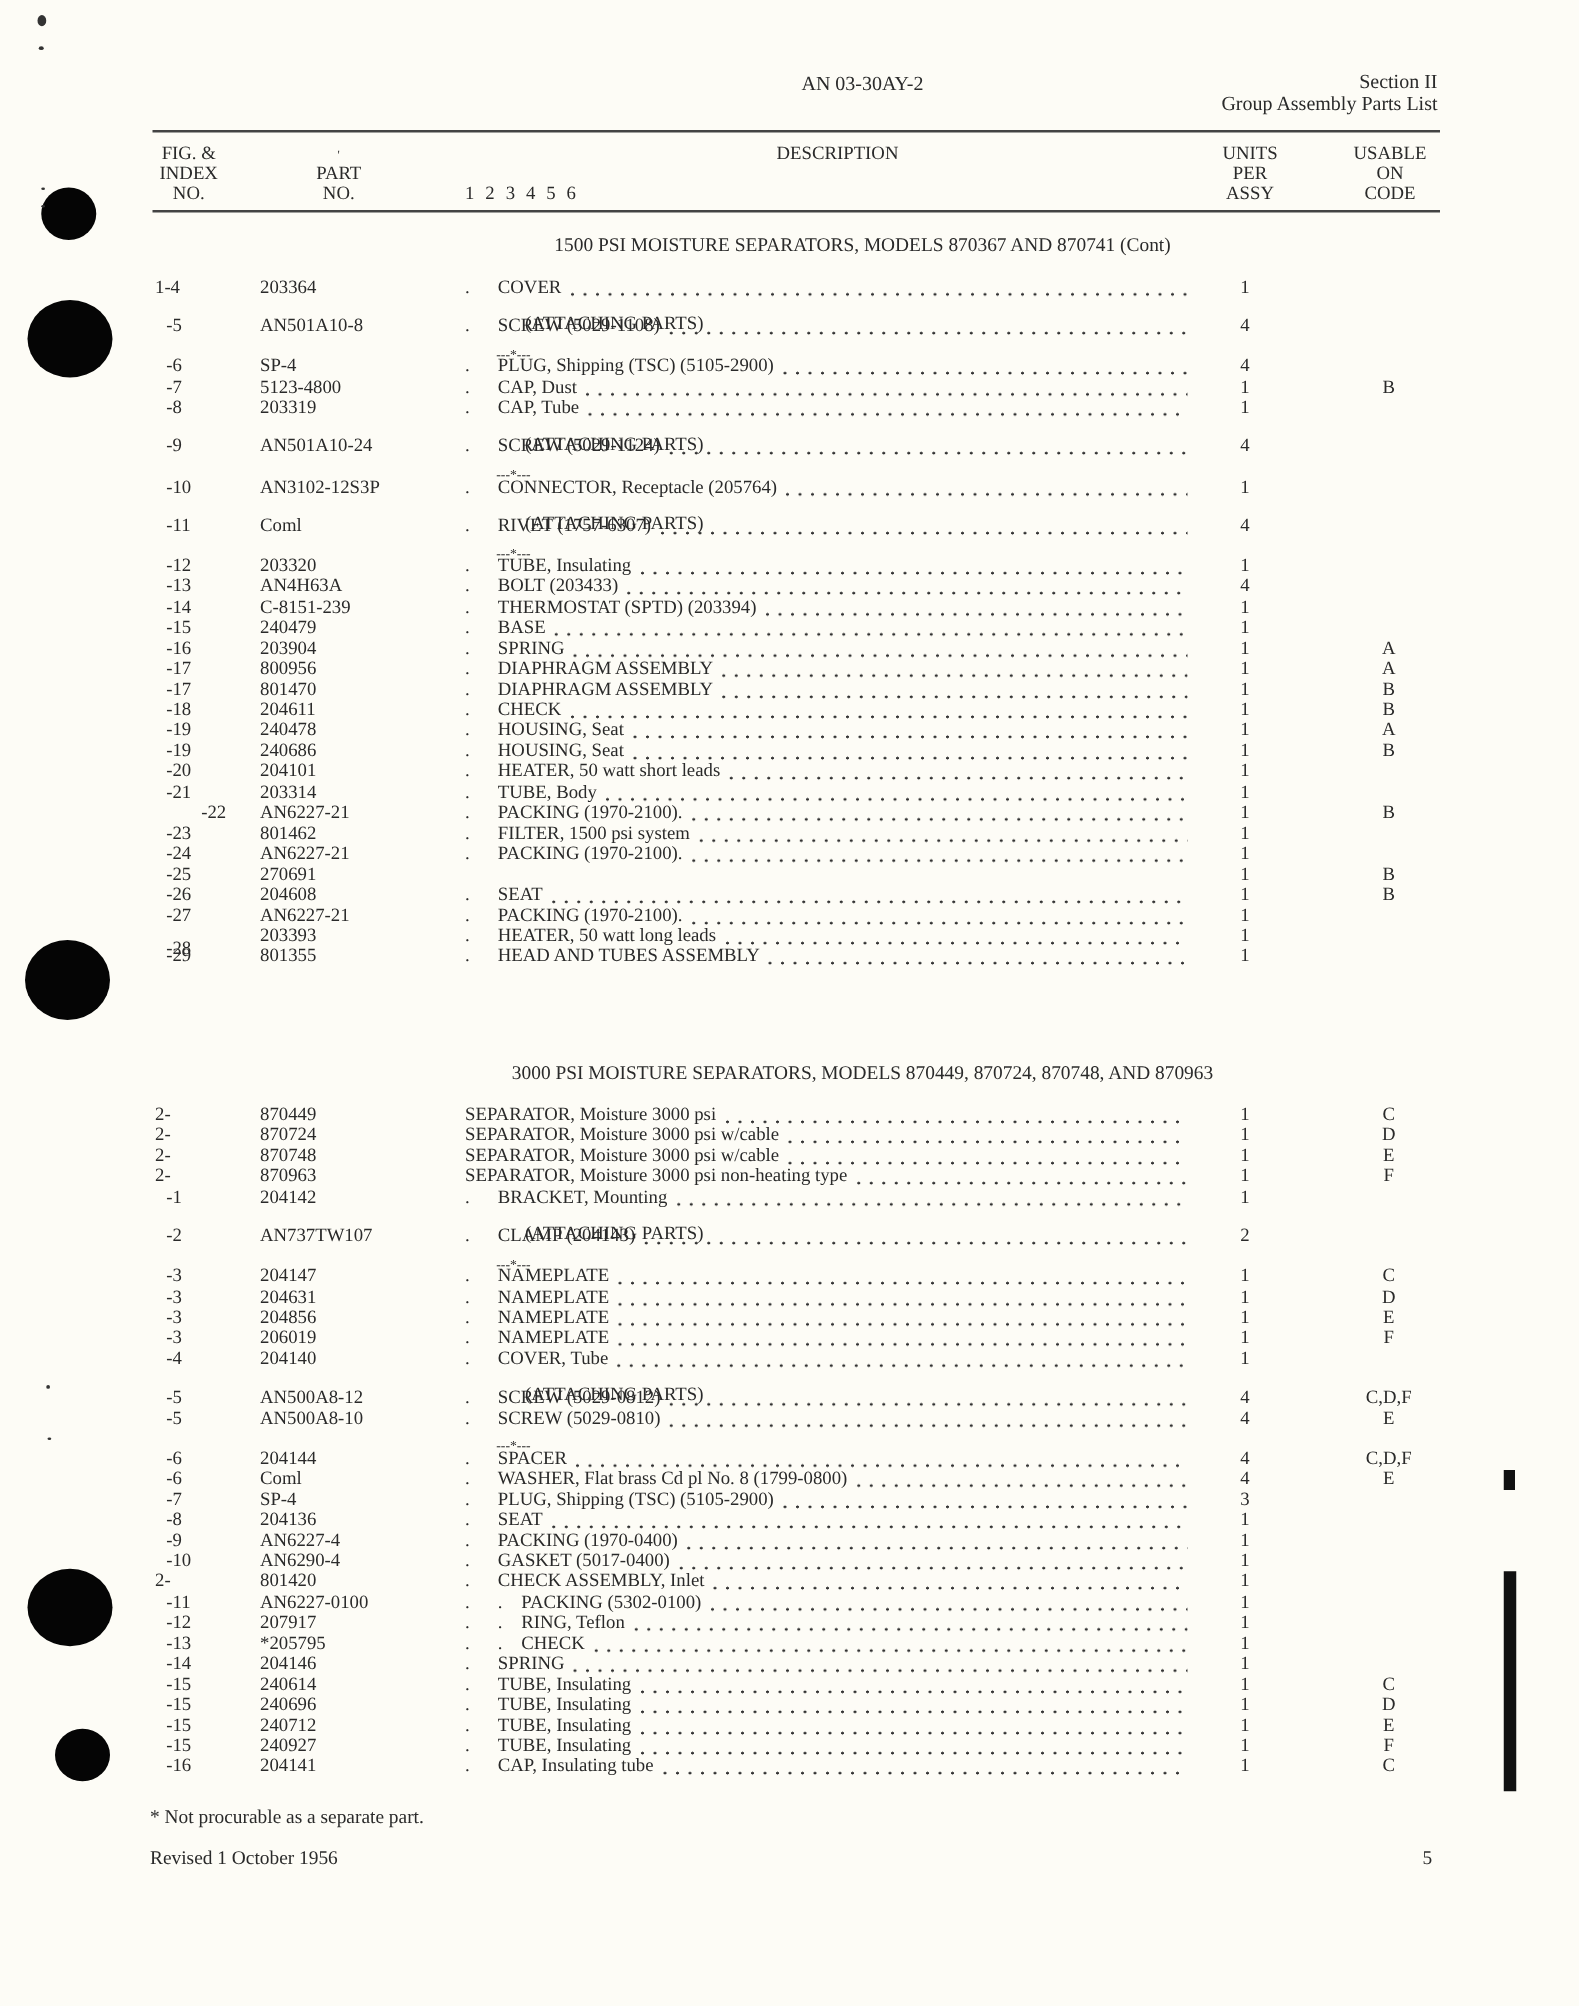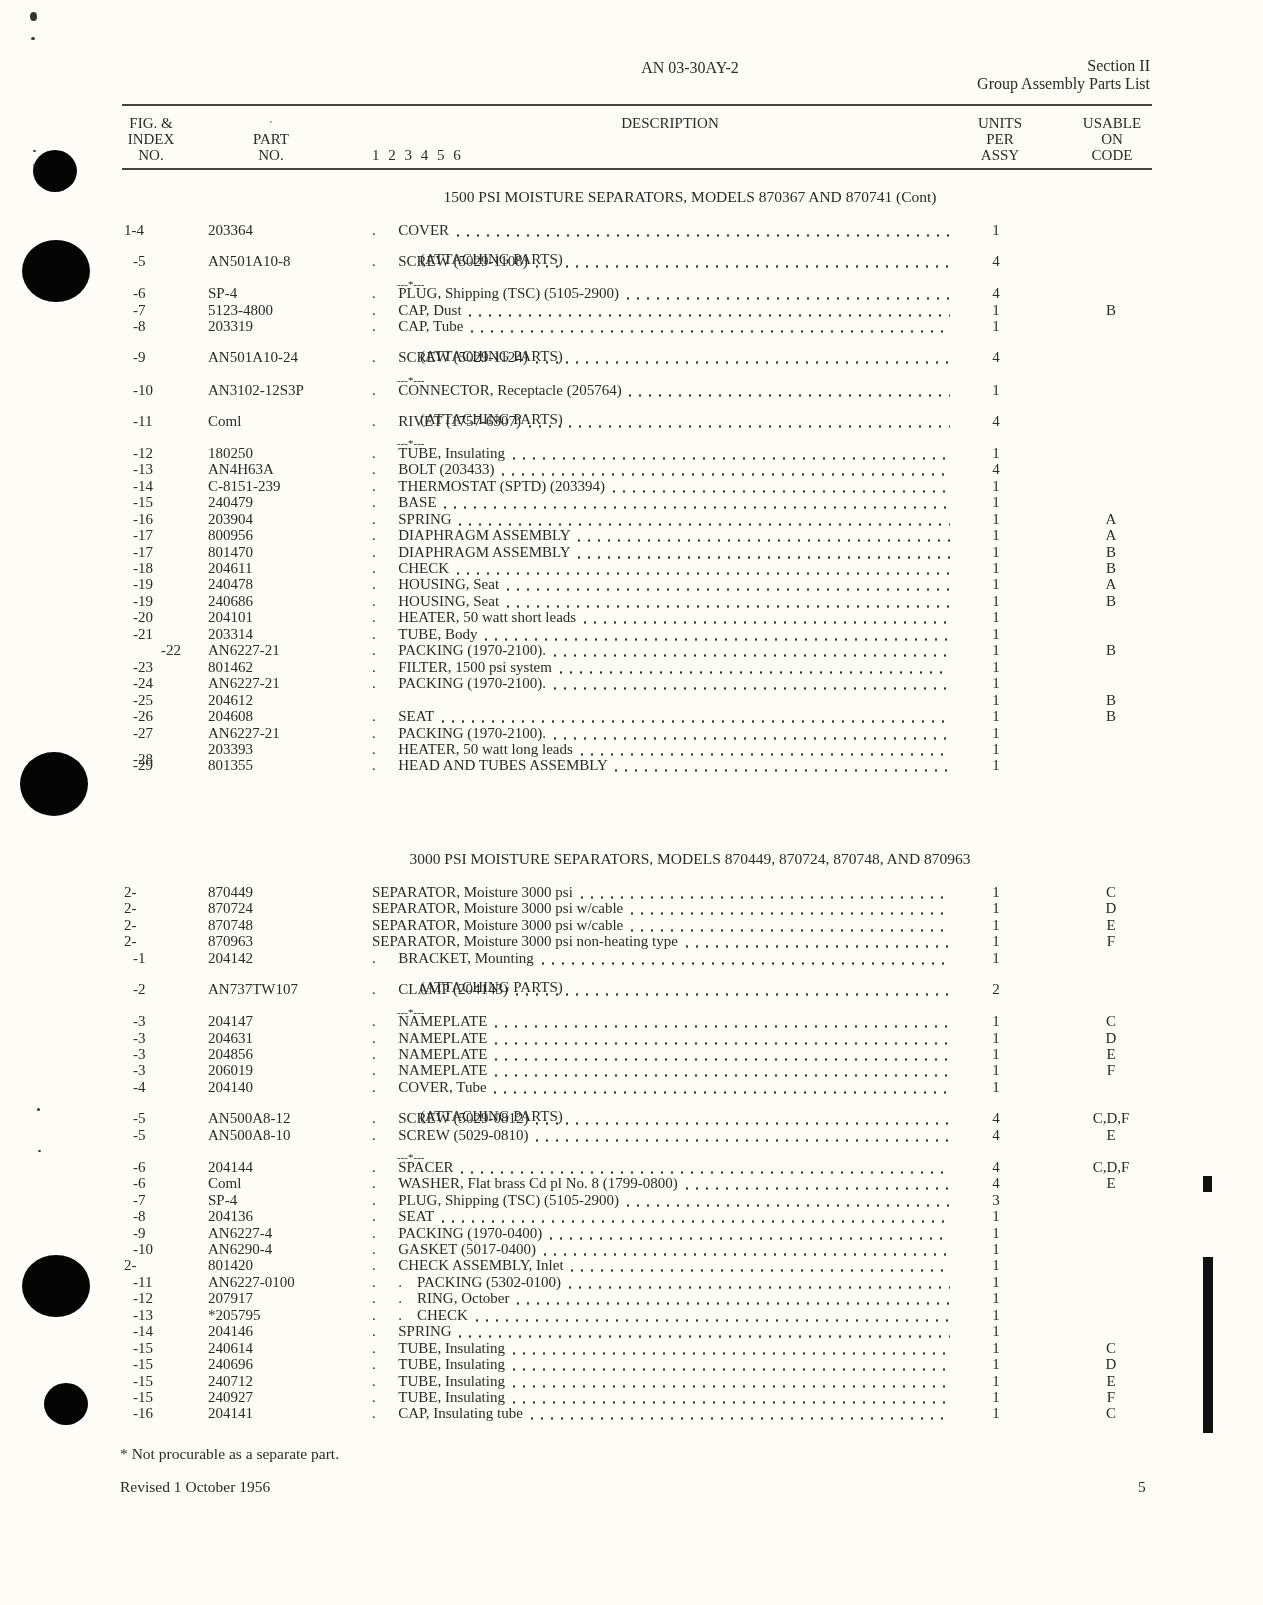--- a/index.html
+++ b/index.html
@@ -149,21 +149,21 @@
     <div class="row" style="top: 412.82px;">
       <span class="idx" style="left: 133px;">-11</span>
       <span class="part">Coml</span>
       <span class="desc"><span>.  </span><span>RIVET (1757-6307)</span> <span class="dotsfill" style="width: 425px;"></span></span>
       <span class="units">4</span>
       <span class="code"></span>
     </div>
     <div class="sub" style="left: 397px; top: 435.27px; font-size: 11px;">---*---</div>
     <div class="row" style="top: 444.897px;">
       <span class="idx" style="left: 133px;">-12</span>
-      <span class="part">180250</span>
+      <span class="part">203320</span>
       <span class="desc"><span>.  </span><span>TUBE, Insulating</span> <span class="dotsfill" style="width: 441px;"></span></span>
       <span class="units">1</span>
       <span class="code"></span>
     </div>
     <div class="row" style="top: 461.347px;">
       <span class="idx" style="left: 133px;">-13</span>
       <span class="part">AN4H63A</span>
       <span class="desc"><span>.  </span><span>BOLT (203433)</span> <span class="dotsfill" style="width: 452px;"></span></span>
       <span class="units">4</span>
       <span class="code"></span>
@@ -254,21 +254,21 @@
     </div>
     <div class="row" style="top: 675.197px;">
       <span class="idx" style="left: 133px;">-24</span>
       <span class="part">AN6227-21</span>
       <span class="desc"><span>.  </span><span>PACKING (1970-2100).</span> <span class="dotsfill" style="width: 400px;"></span></span>
       <span class="units">1</span>
       <span class="code"></span>
     </div>
     <div class="row" style="top: 691.648px;">
       <span class="idx" style="left: 133px;">-25</span>
-      <span class="part">204612</span>
+      <span class="part">270691</span>
       <span class="units">1</span>
       <span class="code">B</span>
     </div>
     <div class="row" style="top: 708.097px;">
       <span class="idx" style="left: 133px;">-26</span>
       <span class="part">204608</span>
       <span class="desc"><span>.  </span><span>SEAT</span> <span class="dotsfill" style="width: 512px;"></span></span>
       <span class="units">1</span>
       <span class="code">B</span>
     </div>
@@ -440,21 +440,21 @@
     <div class="row" style="top: 1273.87px;">
       <span class="idx" style="left: 133px;">-11</span>
       <span class="part">AN6227-0100</span>
       <span class="desc"><span>.  . </span><span>PACKING (5302-0100)</span> <span class="dotsfill" style="width: 385px;"></span></span>
       <span class="units">1</span>
       <span class="code"></span>
     </div>
     <div class="row" style="top: 1290.32px;">
       <span class="idx" style="left: 133px;">-12</span>
       <span class="part">207917</span>
-      <span class="desc"><span>.  . </span><span>RING, October</span> <span class="dotsfill" style="width: 446px;"></span></span>
+      <span class="desc"><span>.  . </span><span>RING, Teflon</span> <span class="dotsfill" style="width: 446px;"></span></span>
       <span class="units">1</span>
       <span class="code"></span>
     </div>
     <div class="row" style="top: 1306.77px;">
       <span class="idx" style="left: 133px;">-13</span>
       <span class="part">*205795</span>
       <span class="desc"><span>.  . </span><span>CHECK</span> <span class="dotsfill" style="width: 478px;"></span></span>
       <span class="units">1</span>
       <span class="code"></span>
     </div>

